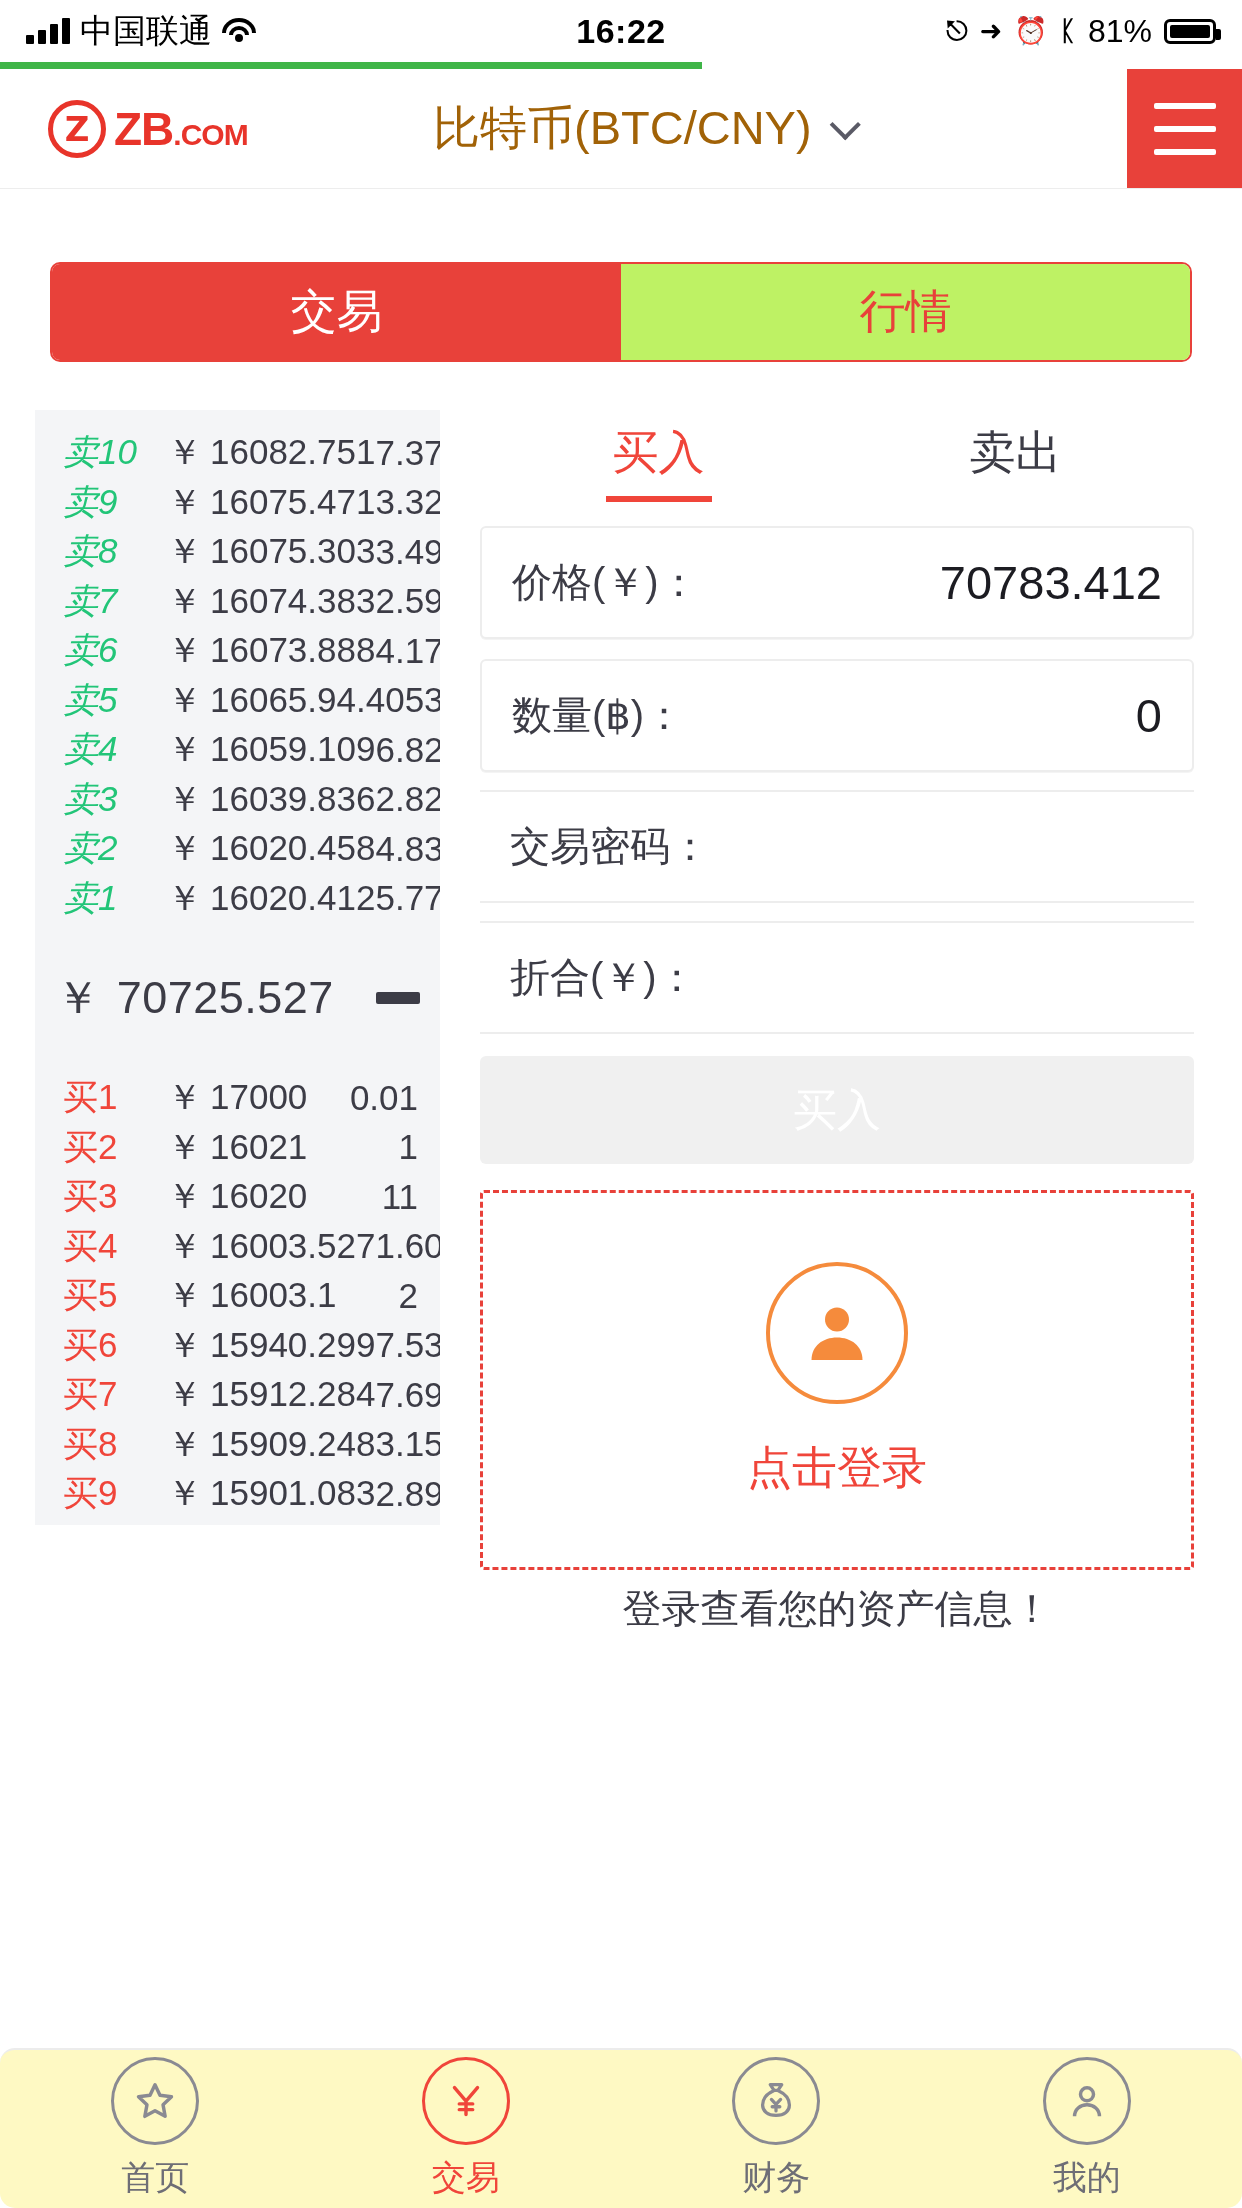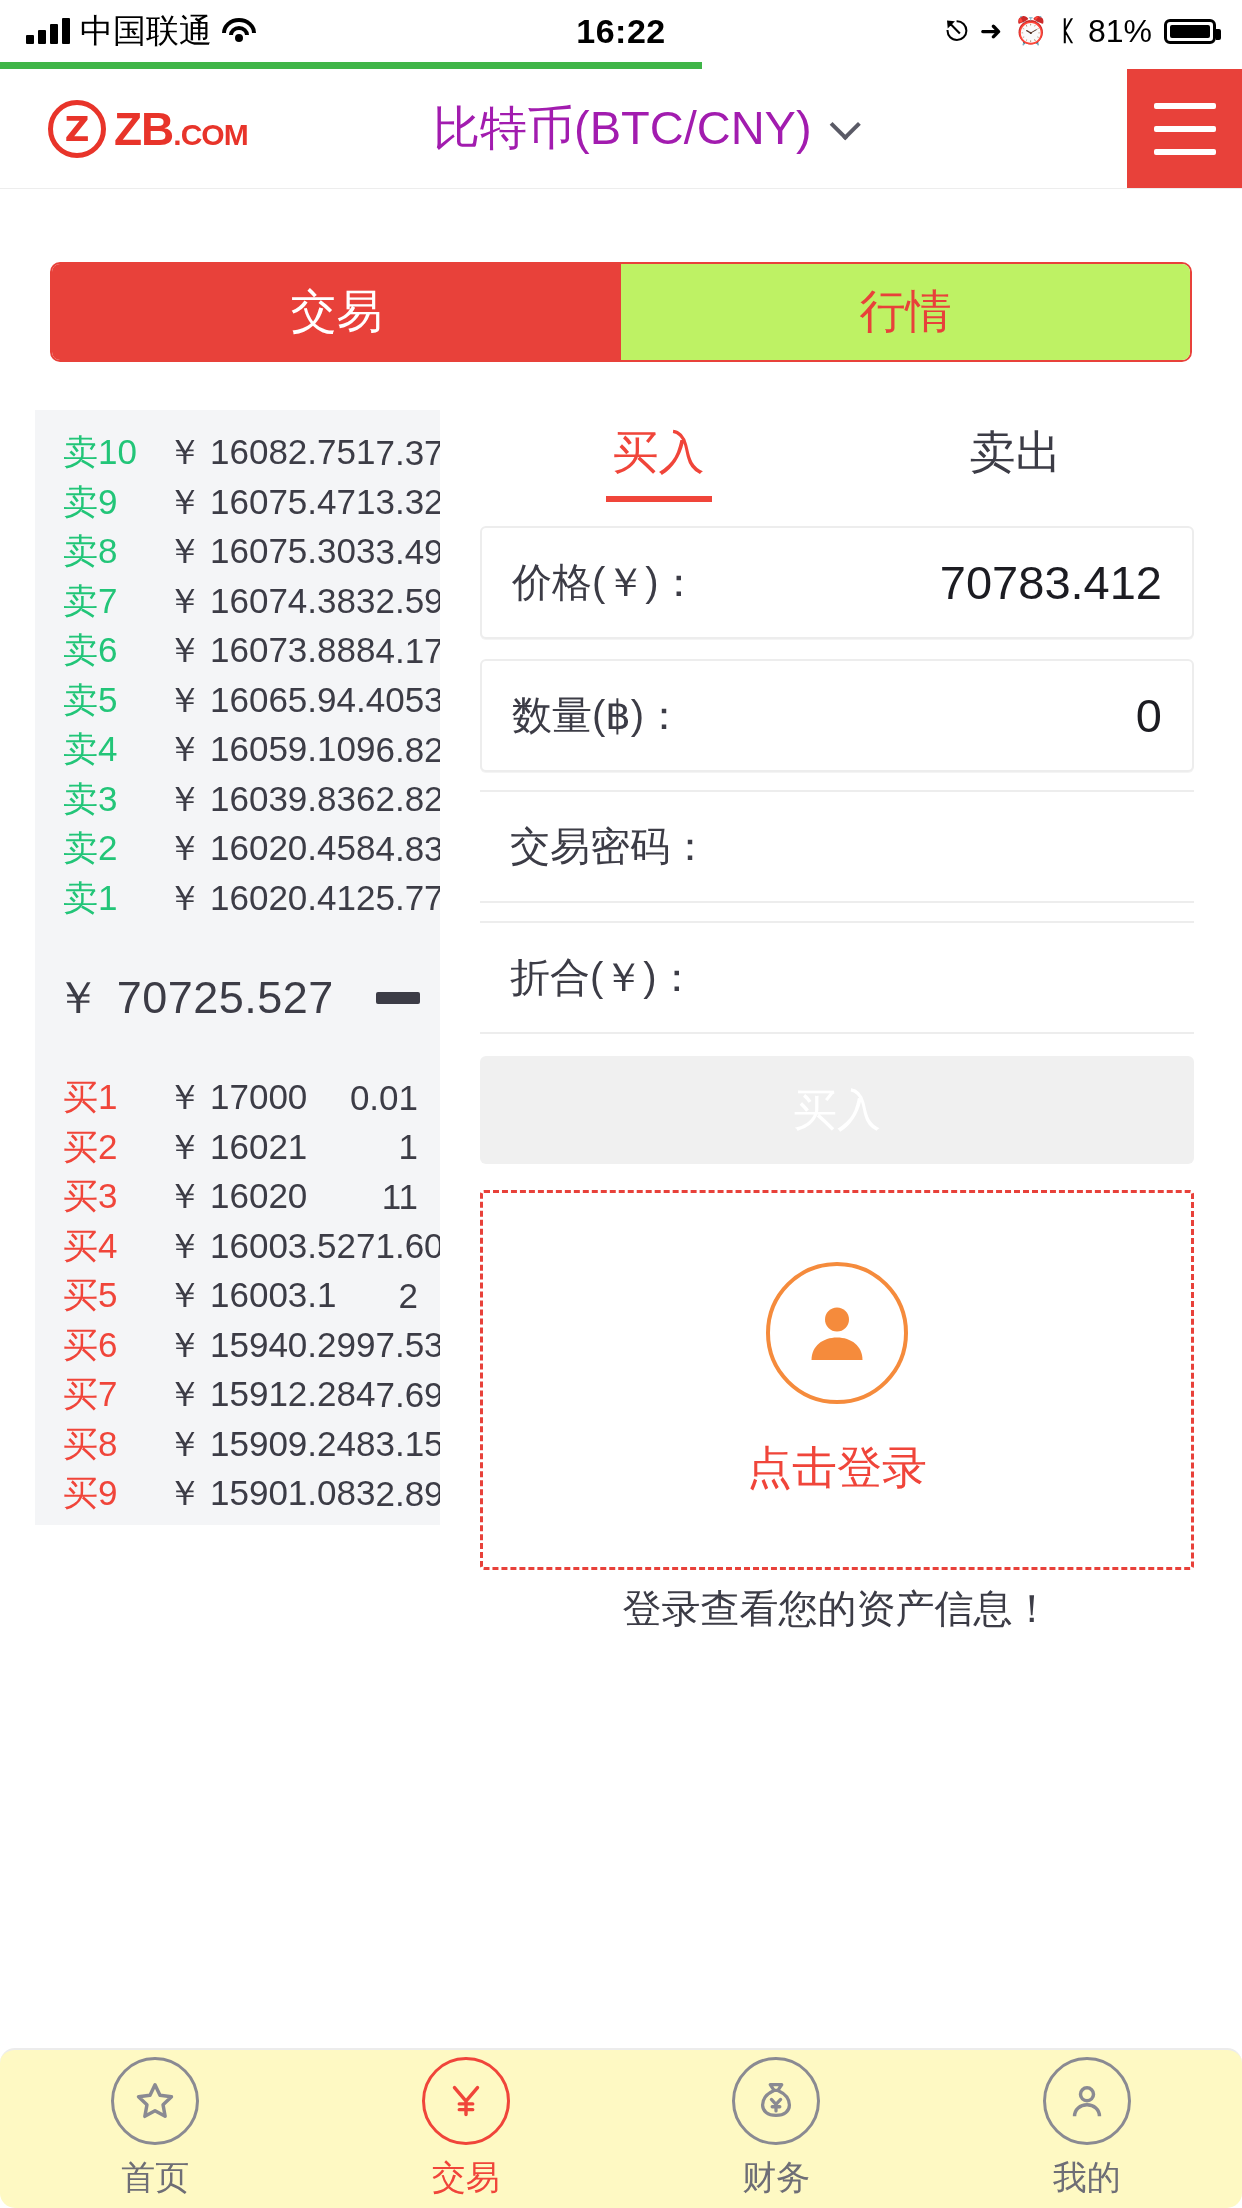--- a/index.html
+++ b/index.html
@@ -50,21 +50,21 @@
   .header { height:120px; display:flex; align-items:stretch;
             border-bottom:1px solid #ededed; background:#fff; }
   .logo-wrap { display:flex; align-items:center; padding-left:48px; gap:8px; }
   .logo-mark { width:58px; height:58px; border:5px solid #e8342a; border-radius:50%;
                position:relative; display:flex; align-items:center; justify-content:center; }
   .logo-mark span { font-size:34px; font-weight:700; color:#e8342a;
                     font-family:"DejaVu Sans",sans-serif; line-height:1; }
   .logo-txt { font-size:46px; font-weight:800; color:#e8342a; letter-spacing:-1px; }
   .logo-txt small { font-size:30px; font-weight:800; }
   .pair-title { flex:1; display:flex; align-items:center; justify-content:center;
-                gap:18px; font-size:47px; color:#a21caf; font-weight:400;
+                gap:18px; font-size:47px; color:#a16207; font-weight:400;
                 padding-right:90px; }
   .chev { width:22px; height:22px; border-right:4px solid #5a5a66;
           border-bottom:4px solid #5a5a66; transform:rotate(45deg) translateY(-6px); }
   .menu-btn { width:115px; background:#e8413a; display:flex; flex-direction:column;
               align-items:center; justify-content:center; gap:17px; }
   .menu-btn i { display:block; width:62px; height:6px; background:#fff; border-radius:2px; }
 
   
   .tabbar { display:flex; margin:73px 50px 0 50px; height:100px;
             border:2px solid #e8413a; border-radius:10px; overflow:hidden; }
@@ -74,21 +74,21 @@
   .tab.inactive { background:#bef264; color:#e8413a; }
 
   
   .content { display:flex; margin-top:48px; height:1115px; padding:0 0 0 35px; }
 
   
   .orderbook { width:405px; background:#f4f5f7; font-size:35px;
                padding:18px 0 0 0; overflow:hidden; }
   .ob-row { display:flex; align-items:center; height:49.5px; padding:0 22px 0 28px; }
   .ob-tag { width:96px; font-size:35px; flex-shrink:0; }
-  .ob-tag.sell { color:#22c578; }
+  .ob-tag.sell { color:#22c578;font-style:italic; }
   .ob-tag.buy  { color:#f0453a; }
   .ob-price { flex:1; font-size:35px; color:#3c3c46; padding-left:8px; }
   .ob-price .yen { margin-right:8px; }
   .ob-amt { width:150px; text-align:right; font-size:35px; color:#3c3c46; }
   .ob-mid { height:150px; display:flex; align-items:center; justify-content:center;
             gap:42px; }
   .ob-mid .mp { font-size:45px; color:#3c3c46; letter-spacing:0.5px; }
   .ob-mid .mp .yen { margin-right:16px; }
   .ob-mid .dash { width:44px; height:12px; background:#3c3c46; border-radius:2px; }
 

